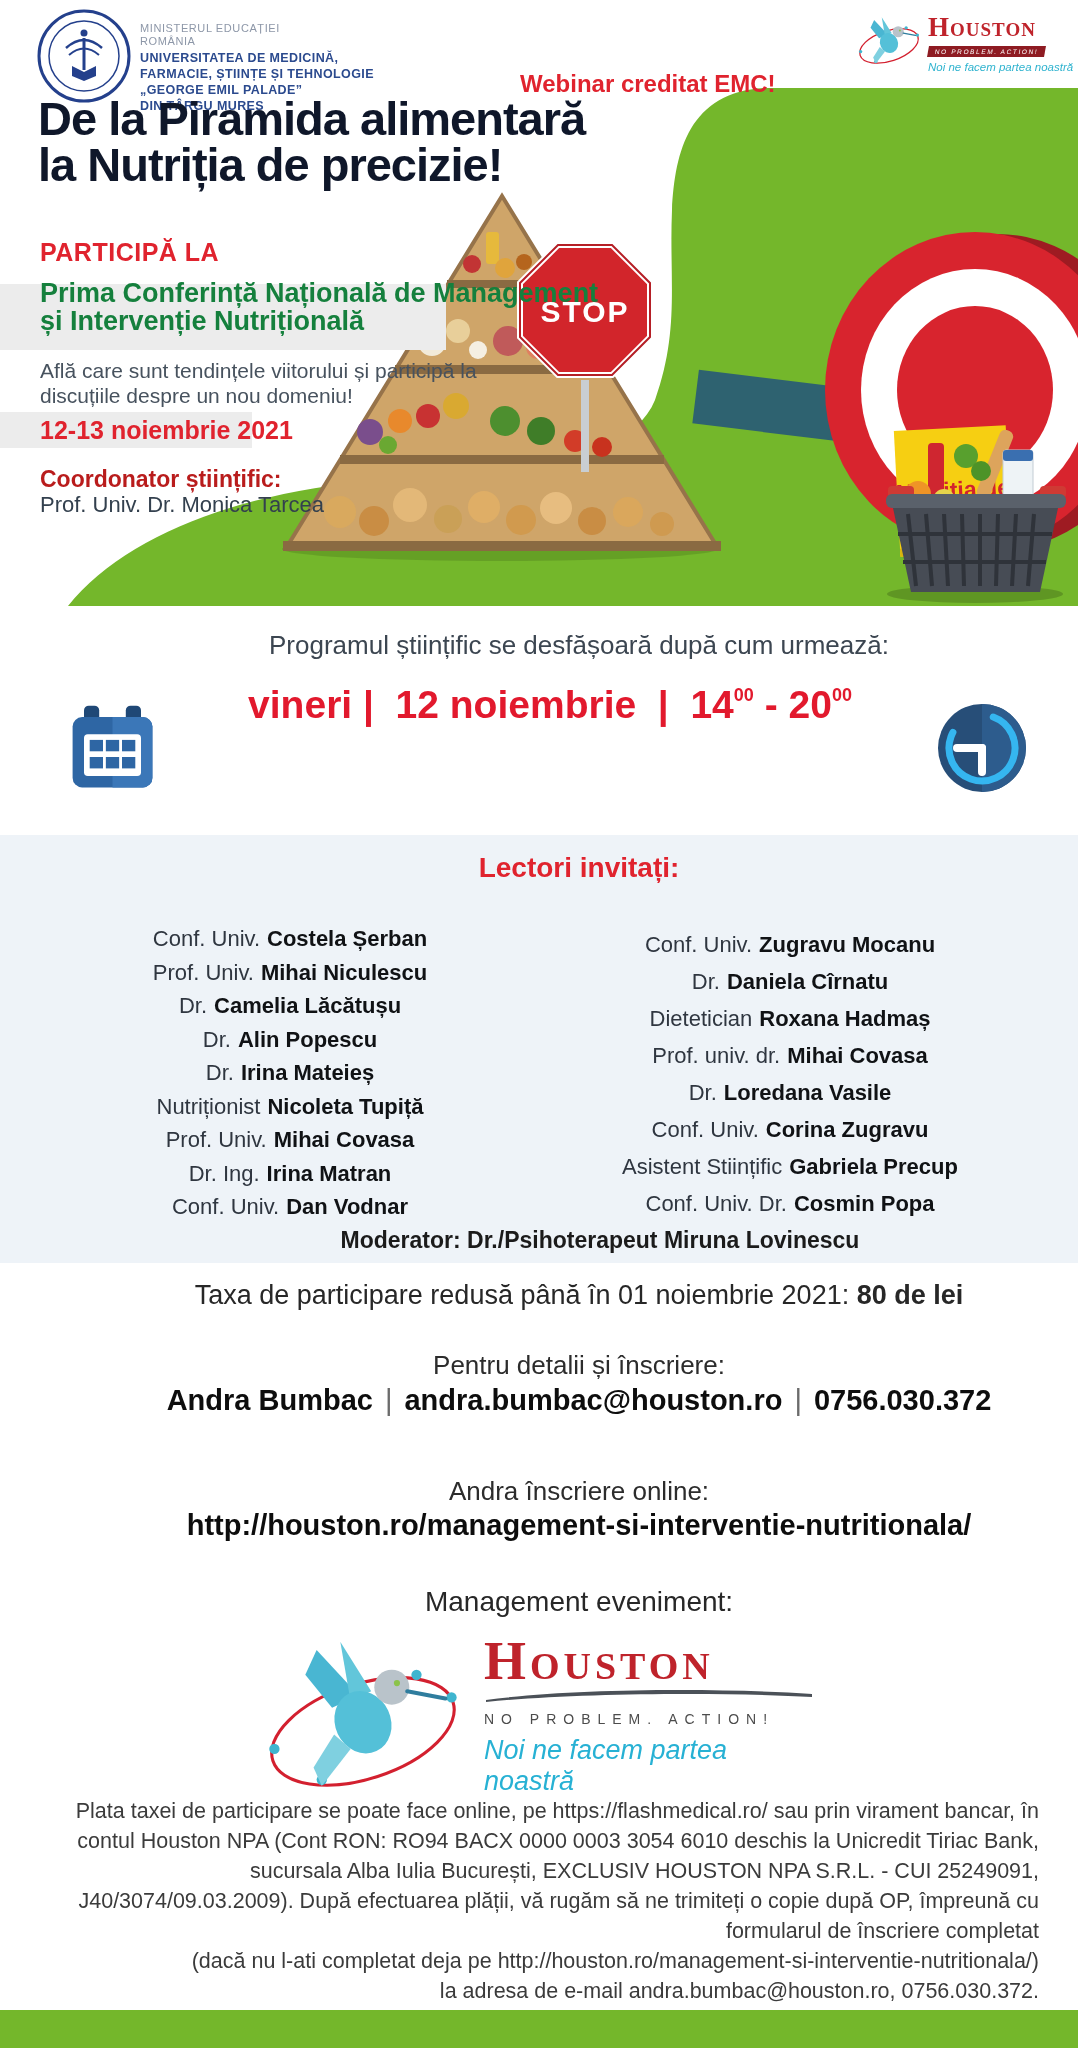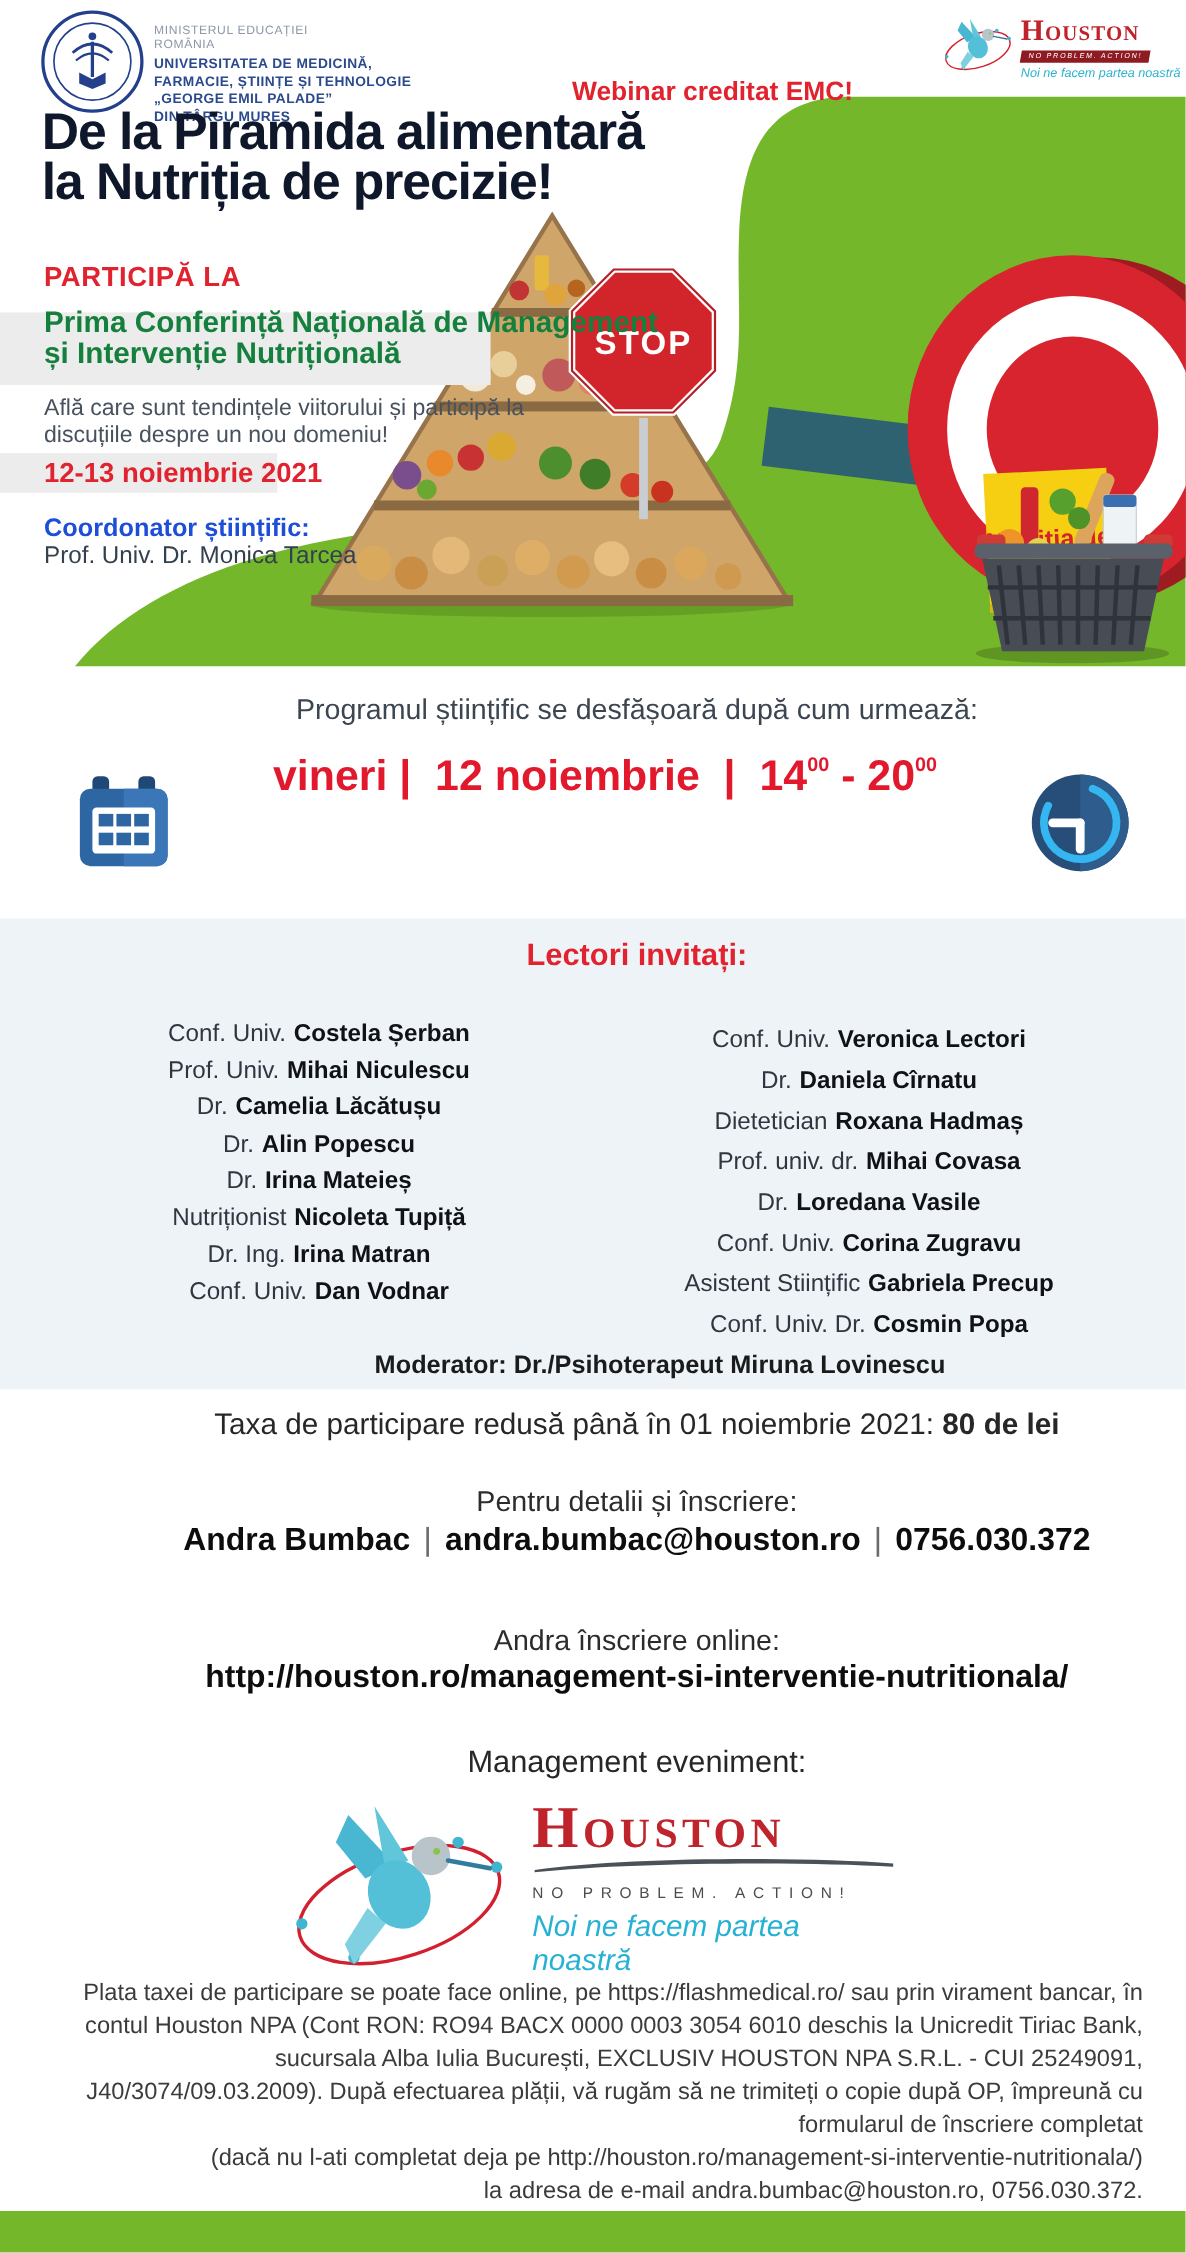--- a/index.html
+++ b/index.html
@@ -21,21 +21,21 @@
 
   
   .badge{left:520px;top:70px;font-size:24px;font-weight:bold;color:#e0232e;}
   .title{left:38px;top:96px;font-size:47px;line-height:46px;font-weight:bold;color:#0f172a;letter-spacing:-1px;}
   .participa{left:40px;top:238px;font-size:25px;font-weight:bold;color:#e0232e;letter-spacing:.5px;}
   .conf-band{left:0;top:284px;width:446px;height:66px;background:#ececec;}
   .conf-title{left:40px;top:279px;font-size:27px;line-height:28px;font-weight:bold;color:#15803d;}
   .intro{left:40px;top:358px;font-size:21px;line-height:25px;color:#47525e;}
   .date-band{left:0;top:412px;width:252px;height:36px;background:#ececec;}
   .date-text{left:40px;top:416px;font-size:25px;font-weight:bold;color:#e0232e;}
-  .coord-label{left:40px;top:466px;font-size:23px;font-weight:bold;color:#1d4ed8;}
+  .coord-label{left:40px;top:466px;font-size:23px;font-weight:bold;color:#b91c1c;}
   .coord-name{left:40px;top:492px;font-size:22px;color:#33404e;}
 
   
   .prog-head{top:630px;font-size:26px;color:#3c4651;}
   .sched{left:120px;top:672px;width:860px;text-align:center;color:#e2192d;font-weight:bold;font-size:39px;line-height:52px;}
   .sched span{white-space:pre;}
   .sched sup{font-size:18px;position:relative;top:-3px;}
 
   
   .lect-bg{left:0;top:835px;width:1078px;height:428px;background:#eef3f8;}
@@ -256,26 +256,27 @@
   <div class="abs lect-bg"></div>
   <div class="abs ctr lect-head">Lectori invitați:</div>
 
   <div class="abs col-left">
     <div class="lect-row"><span class="t">Conf. Univ.</span><b>Costela Șerban</b></div>
     <div class="lect-row"><span class="t">Prof. Univ.</span><b>Mihai Niculescu</b></div>
     <div class="lect-row"><span class="t">Dr.</span><b>Camelia Lăcătușu</b></div>
     <div class="lect-row"><span class="t">Dr.</span><b>Alin Popescu</b></div>
     <div class="lect-row"><span class="t">Dr.</span><b>Irina Mateieș</b></div>
     <div class="lect-row"><span class="t">Nutriționist</span><b>Nicoleta Tupiță</b></div>
+    <div class="lect-row"><span class="t">Prof. Univ.</span><b>Mihai Covasa</b></div>
     <div class="lect-row"><span class="t">Dr. Ing.</span><b>Irina Matran</b></div>
     <div class="lect-row"><span class="t">Conf. Univ.</span><b>Dan Vodnar</b></div>
   </div>
 
   <div class="abs col-right">
-    <div class="lect-row"><span class="t">Conf. Univ.</span><b>Veronica Lectori</b></div>
+    <div class="lect-row"><span class="t">Conf. Univ.</span><b>Zugravu Mocanu</b></div>
     <div class="lect-row"><span class="t">Dr.</span><b>Daniela Cîrnatu</b></div>
     <div class="lect-row"><span class="t">Dietetician</span><b>Roxana Hadmaș</b></div>
     <div class="lect-row"><span class="t">Prof. univ. dr.</span><b>Mihai Covasa</b></div>
     <div class="lect-row"><span class="t">Dr.</span><b>Loredana Vasile</b></div>
     <div class="lect-row"><span class="t">Conf. Univ.</span><b>Corina Zugravu</b></div>
     <div class="lect-row"><span class="t">Asistent Stiințific</span><b>Gabriela Precup</b></div>
     <div class="lect-row"><span class="t">Conf. Univ. Dr.</span><b>Cosmin Popa</b></div>
   </div>
 
   <div class="abs ctr moderator">Moderator: Dr./Psihoterapeut Miruna Lovinescu</div>

